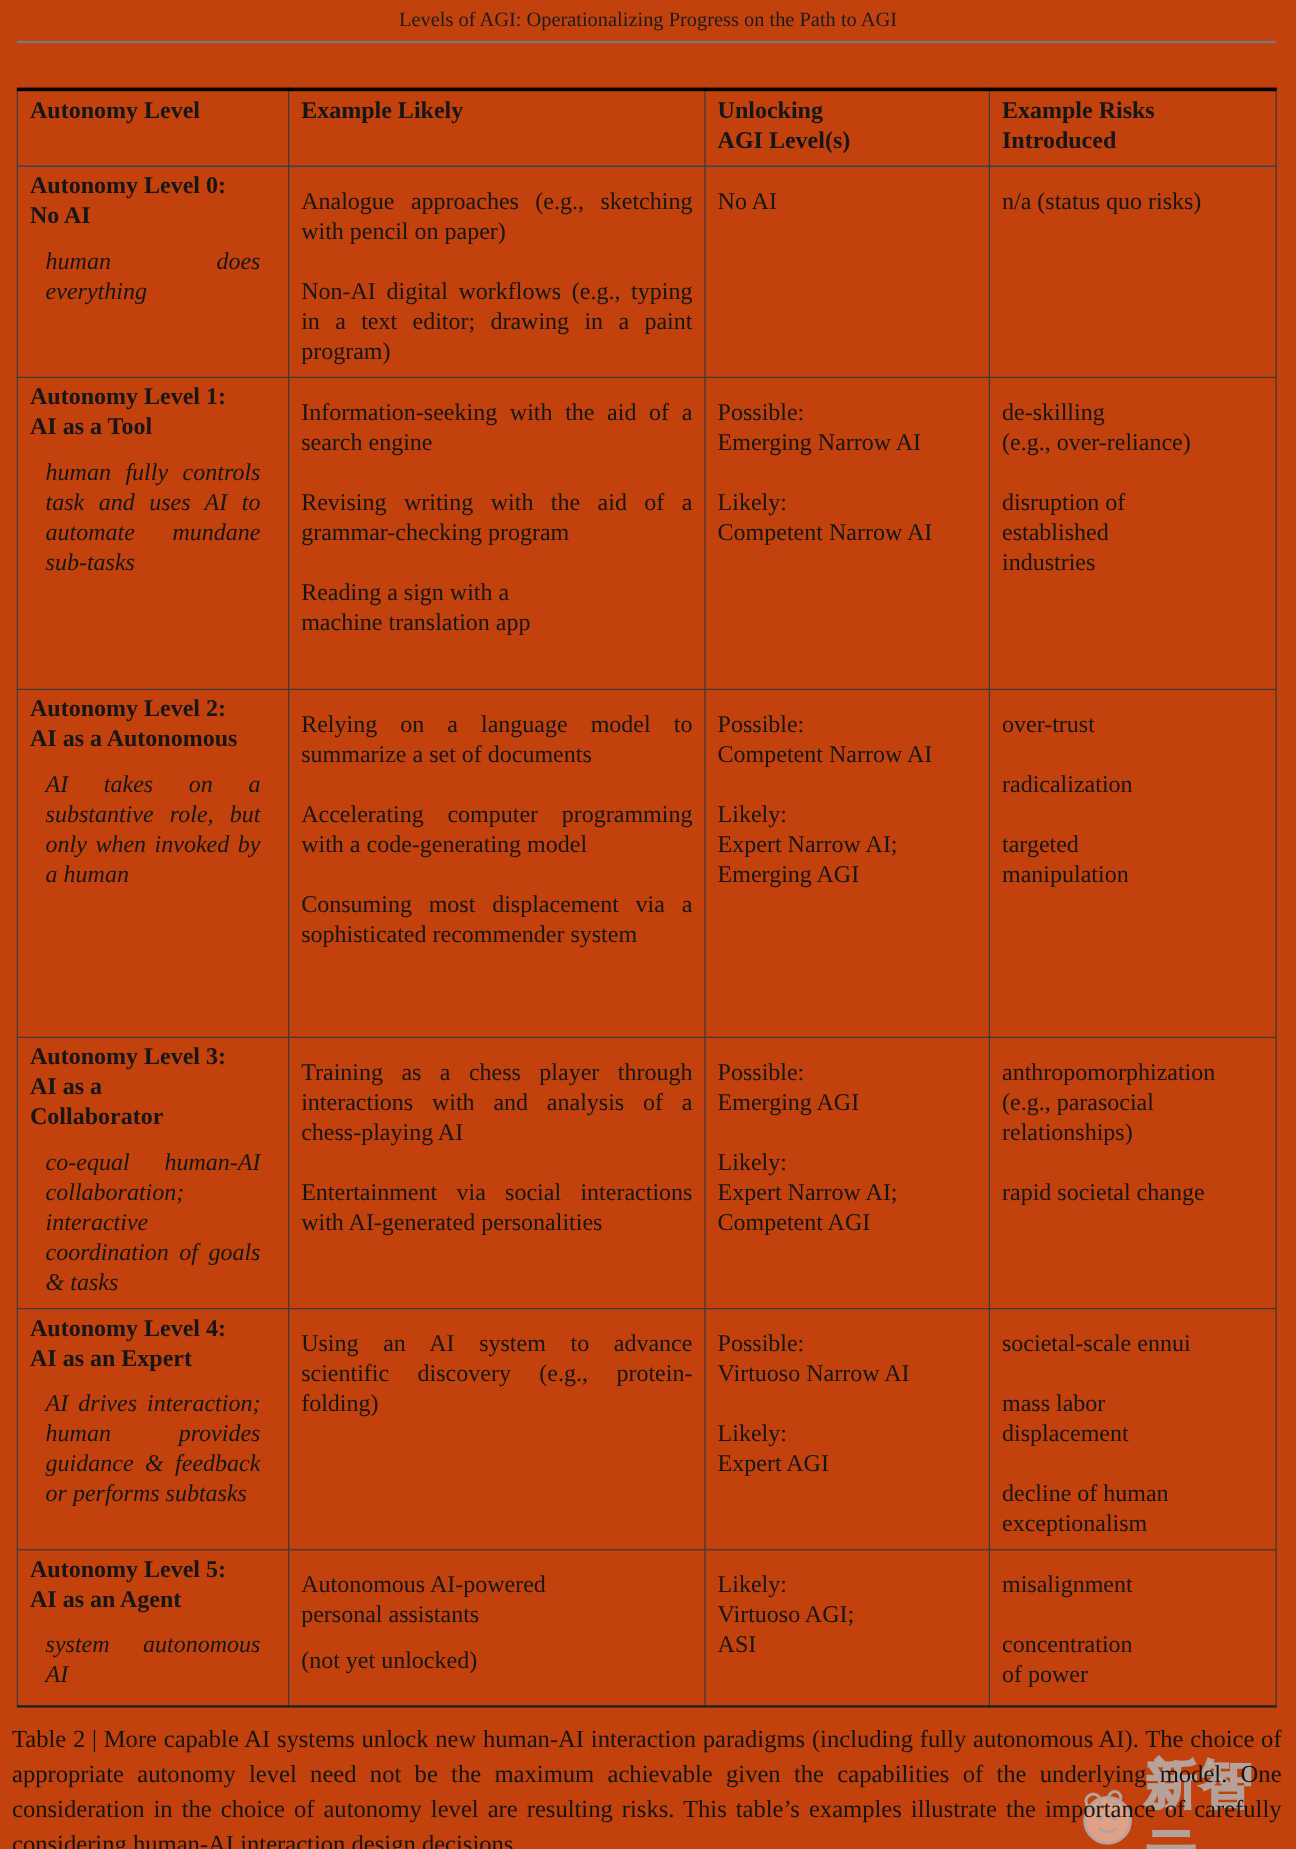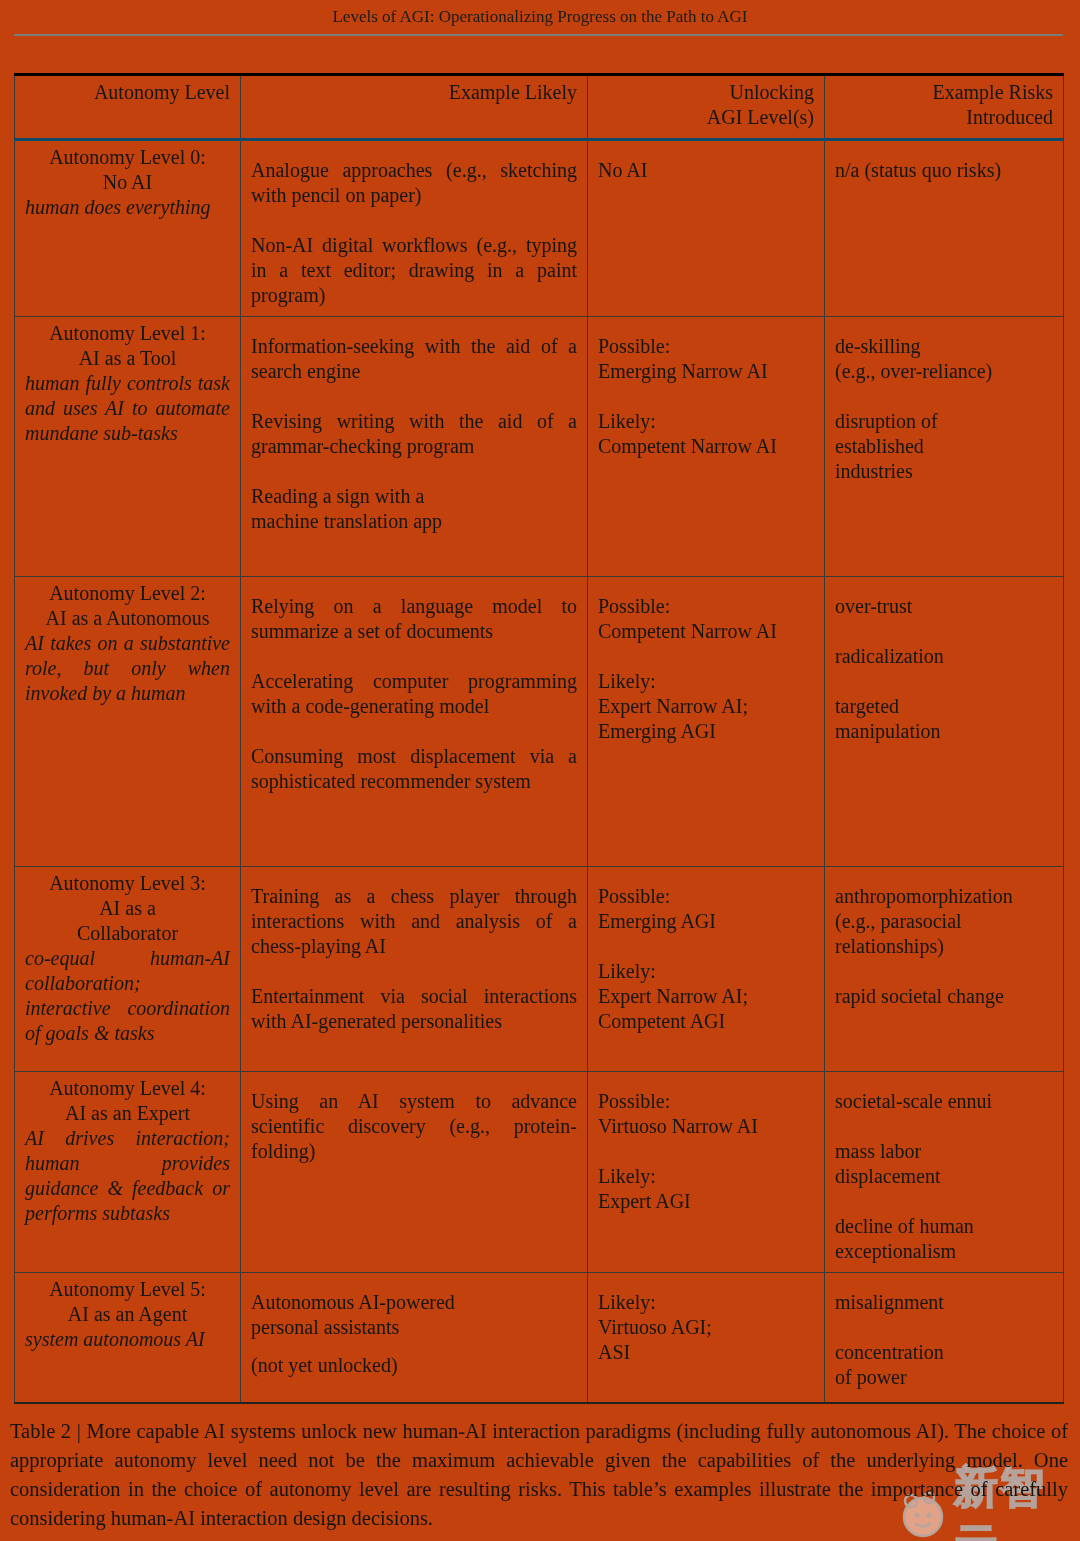--- a/index.html
+++ b/index.html
@@ -42,36 +42,36 @@
   th, td {
     border-left: 1px solid #3a3a3a;
     border-right: 1px solid #3a3a3a;
     border-bottom: 1px solid #3a3a3a;
     vertical-align: top;
     padding: 4px 10px 8px 10px;
     font-size: 20px;
     line-height: 1.25;
   }
   thead th {
-    text-align: right;
-    font-weight: normal;
+    text-align: left;
+    font-weight: bold;
     white-space: pre-line;
-    border-bottom: 3px solid #0c4a6e;
+    border-bottom: 1px solid #0c4a6e;
     height: 58px;
   }
   tbody tr.r0 { height: 173px; }
   tbody tr.r1 { height: 260px; }
   tbody tr.r2 { height: 290px; }
   tbody tr.r3 { height: 205px; }
   tbody tr.r4 { height: 200px; }
   tbody tr.r5 { height: 130px; }
   td p { margin: 13px 0 25px 0; }
   td p:last-child { margin-bottom: 0; }
-  .lvl-title { font-weight: normal; white-space: pre-line; margin: 0; text-align: center; }
-  .lvl-desc  { font-style: italic; text-align: justify; margin: 0; }
+  .lvl-title { font-weight: bold; white-space: pre-line; margin: 0; }
+  .lvl-desc  { font-style: italic; text-align: justify; margin: 13px; }
   .just { text-align: justify; white-space: pre-line; }
   .pre  { white-space: pre-line; }
   .note { }
   .caption {
     position: relative;
     z-index: 2;
     margin: 13px 12px 0 10px;
     font-size: 20.5px;
     line-height: 1.415;
     text-align: justify;

